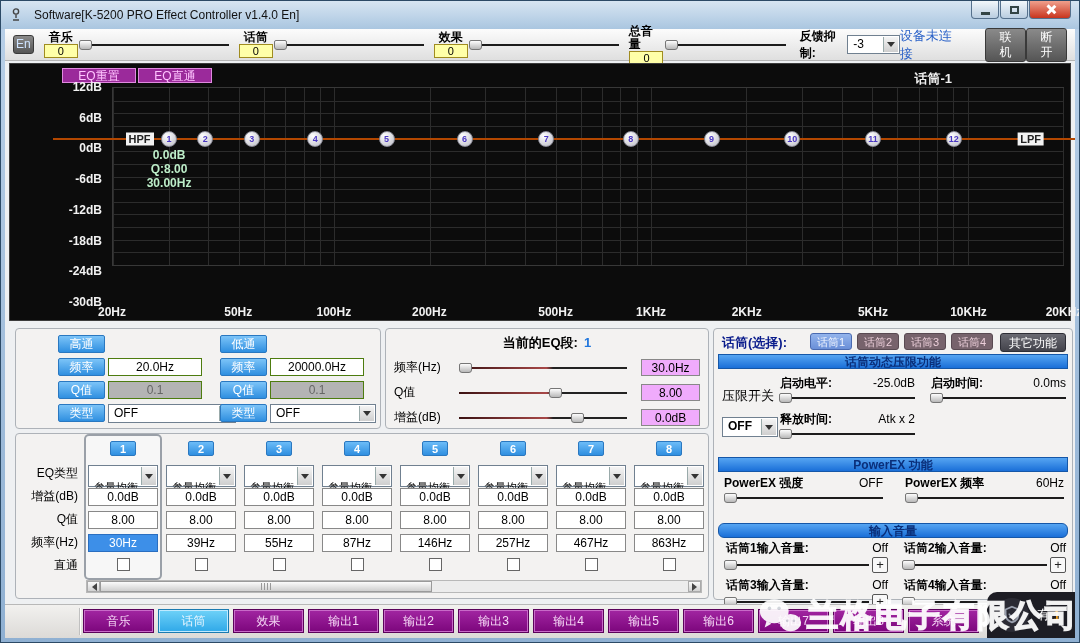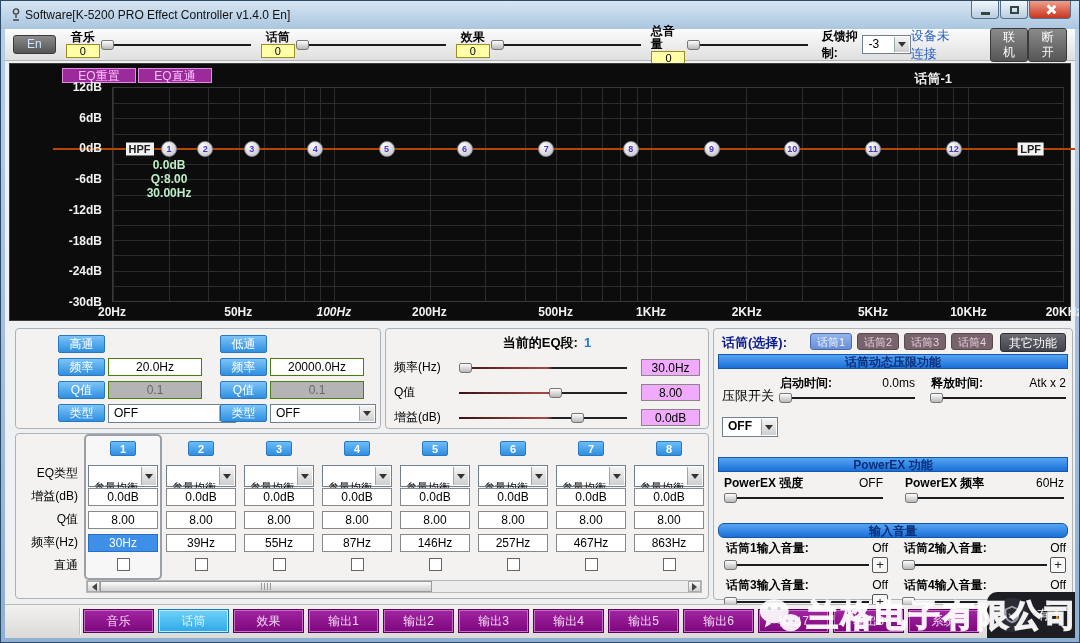--- a/index.html
+++ b/index.html
@@ -2,40 +2,40 @@
 <html><head>
 <meta charset="utf-8">
 <style>
   html,body{margin:0;padding:0;background:#6d88a5;font-family:"Liberation Sans","DejaVu Sans",sans-serif;}
   *{box-sizing:border-box;}
   .window{position:relative;width:1080px;height:643px;background:linear-gradient(#b9d0e8,#8fb0d2);
     border:1px solid #2c4a66;overflow:hidden;}
   
   .titlebar{position:absolute;top:0;left:0;right:0;height:28px;display:flex;align-items:center;
     padding-left:8px;background:linear-gradient(#d7e5f2,#aac6e0);}
-  .apptitle{font-size:12px;color:#111;margin-left:2px;}
+  .apptitle{font-size:12px;color:#111;margin-left:11px;}
   .appicon{width:14px;height:14px;display:inline-block;}
   .wbtns{position:absolute;top:0;right:8px;display:flex;}
   .wbtn{width:28px;height:18px;border:1px solid #5a7purple;border:1px solid #55708c;border-top:none;
     background:linear-gradient(#f2f7fb,#b9cde0);display:flex;align-items:center;justify-content:center;
     border-radius:0 0 4px 4px;margin-left:1px;}
   .wbtn.close{width:42px;background:linear-gradient(#f0a08c,#c8341e);}
   .glyph-min{width:9px;height:3px;background:#344;margin-top:7px;}
   .glyph-max{width:9px;height:8px;border:2px solid #344;}
   .glyph-x{position:relative;width:11px;height:11px;}
   .glyph-x::before,.glyph-x::after{content:"";position:absolute;left:5px;top:0;width:2.5px;height:11px;background:#fff;}
   .glyph-x::before{transform:rotate(45deg);} .glyph-x::after{transform:rotate(-45deg);}
   
   .client{position:absolute;top:28px;left:4px;right:4px;bottom:4px;background:#eef0f2;}
   
   .toolbar{position:absolute;top:0;left:0;right:0;height:32px;display:flex;align-items:center;
     background:linear-gradient(#fcfcfc,#dfdfdf);border-bottom:1px solid #b5b5b5;padding:0 8px;}
   .darkbtn{background:linear-gradient(#8a8a8a,#555);color:#fff;border:1px solid #3a3a3a;border-radius:3px;
     font-size:12px;padding:1px 9px;line-height:15px;}
-  .enbtn{color:#cfe4ff;margin-right:10px;padding:1px 13px;}
+  .enbtn{color:#cfe4ff;margin-right:10px;padding:1px 2px;}
   .tunit{display:inline-flex;align-items:center;margin-right:10px;}
   .tlb{display:flex;flex-direction:column;align-items:center;margin-right:3px;}
   .tname{font-size:12px;font-weight:bold;color:#000;line-height:13px;}
   .tval{width:34px;height:14px;line-height:13px;background:#ffffa8;border:1px solid #a08c20;
     font-size:11px;text-align:center;color:#000;}
   .slider{position:relative;height:12px;}
   .slider::before{content:"";position:absolute;left:0;right:0;top:5px;height:2px;background:#1c1c1c;}
   .slider.red::before{background:linear-gradient(90deg,#3a1212,#a84848 52%,#222 56%);}
   .thumb{position:absolute;top:1px;width:13px;height:10px;margin-left:-6px;
     background:linear-gradient(#fdfdfd,#b8b8b8);border:1px solid #767676;border-radius:2px 2px 3px 3px;}
@@ -46,21 +46,21 @@
     padding:1px 18px 0 5px;color:#000;}
   .ddarr{position:absolute;right:1px;top:1px;bottom:1px;width:15px;background:linear-gradient(#f4f4f4,#cfcfcf);
     border-left:1px solid #9aa;display:flex;align-items:center;justify-content:center;}
   .ddarr::before{content:"";border:4px solid transparent;border-top:5px solid #333;margin-top:4px;}
   .status{font-size:13px;color:#2b62c8;margin-left:auto;margin-right:28px;}
   
   .graph{position:absolute;top:34px;left:4px;right:4px;height:258px;background:#0c0c0c;border:1px solid #3c3c3c;}
   .eqbtn{position:absolute;top:4px;height:15px;width:74px;background:#9b2a9b;border:1px solid #e08ae0;
     color:#ffc4ff;font-size:12px;text-align:center;line-height:14px;}
   .chan{position:absolute;top:6px;right:118px;color:#f0f0f0;font-size:13px;font-weight:bold;}
-  .plot{position:absolute;left:102px;top:23px;width:952px;height:215px;border:1px solid #383838;}
+  .plot{position:absolute;left:102px;top:23px;width:952px;height:179px;border:1px solid #383838;}
   .vgrid{position:absolute;top:0;bottom:0;width:1px;background:#2c2c2c;}
   .hgrid{position:absolute;left:0;right:0;height:1px;background:#2c2c2c;}
   .zline{position:absolute;left:-60px;right:-12px;height:2px;background:#b34700;z-index:2;}
   .dblab{position:absolute;left:10px;width:82px;text-align:right;color:#f2f2f2;font-size:12px;font-weight:bold;z-index:3;}
   .flab{position:absolute;transform:translateX(-50%);color:#f2f2f2;font-size:12px;font-weight:bold;z-index:3;}
   .pt{position:absolute;width:16px;height:16px;border-radius:50%;z-index:4;transform:translate(-50%,-50%);
     background:radial-gradient(circle at 35% 30%,#ffffff,#b9b9c4);border:1px solid #8a8a96;
     color:#4936c0;font-size:9px;font-weight:bold;text-align:center;line-height:14px;}
   .fchip{position:absolute;z-index:4;transform:translate(-50%,-50%);background:#f2f2f2;color:#222;
     font-size:11px;font-weight:bold;padding:0 3px;height:13px;line-height:13px;}
@@ -309,21 +309,21 @@
           <span class="dblab" style="top: calc(77.4286px);">0dB</span>
           <span class="dblab" style="top: calc(108.143px);">-6dB</span>
           <span class="dblab" style="top: calc(138.857px);">-12dB</span>
           <span class="dblab" style="top: calc(169.571px);">-18dB</span>
           <span class="dblab" style="top: calc(200.286px);">-24dB</span>
           <span class="dblab" style="top: calc(231px);">-30dB</span>
         </div>
       <div id="freq-labels">
           <span class="flab" style="left: calc(102px); top: 241px;">20Hz</span>
           <span class="flab" style="left: calc(228.28px); top: 241px;">50Hz</span>
-          <span class="flab" style="left: calc(323.806px); top: 241px; font-style: italic;">100Hz</span>
+          <span class="flab" style="left: calc(323.806px); top: 241px;">100Hz</span>
           <span class="flab" style="left: calc(419.333px); top: 241px;">200Hz</span>
           <span class="flab" style="left: calc(545.613px); top: 241px;">500Hz</span>
           <span class="flab" style="left: calc(641.14px); top: 241px;">1KHz</span>
           <span class="flab" style="left: calc(736.667px); top: 241px;">2KHz</span>
           <span class="flab" style="left: calc(862.946px); top: 241px;">5KHz</span>
           <span class="flab" style="left: calc(958.473px); top: 241px;">10KHz</span>
           <span class="flab" style="left: calc(1054px); top: 241px;">20KHz</span>
         </div>
     </div>
 
@@ -388,20 +388,31 @@
       <div class="secbar bar1">话筒动态压限功能</div>
       <div class="compsec">
         <span class="swlab">压限开关</span>
         <span class="dd swdd">
           <span>OFF</span>
           <i class="ddarr"></i>
         </span>
         <div class="pgrid" id="comp-params">
             <div class="pcell">
               <div class="prow">
+                <span class="plab">启动电平:</span>
+                <span class="pval">-25.0dB</span>
+              </div>
+              <div class="psrow">
+                <div class="slider ">
+                  <i class="thumb" style="left: 4%;"></i>
+                </div>
+              </div>
+            </div>
+            <div class="pcell">
+              <div class="prow">
                 <span class="plab">启动时间:</span>
                 <span class="pval">0.0ms</span>
               </div>
               <div class="psrow">
                 <div class="slider ">
                   <i class="thumb" style="left: 4%;"></i>
                 </div>
               </div>
             </div>
             <div class="pcell">

